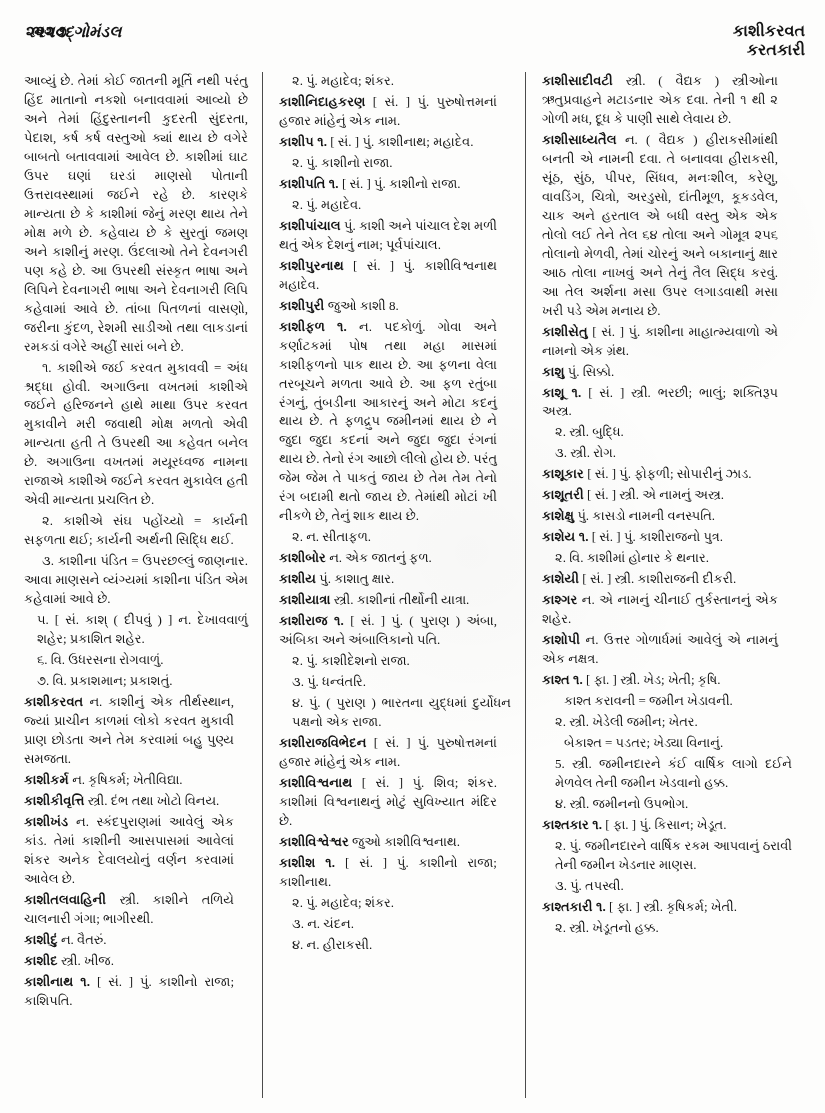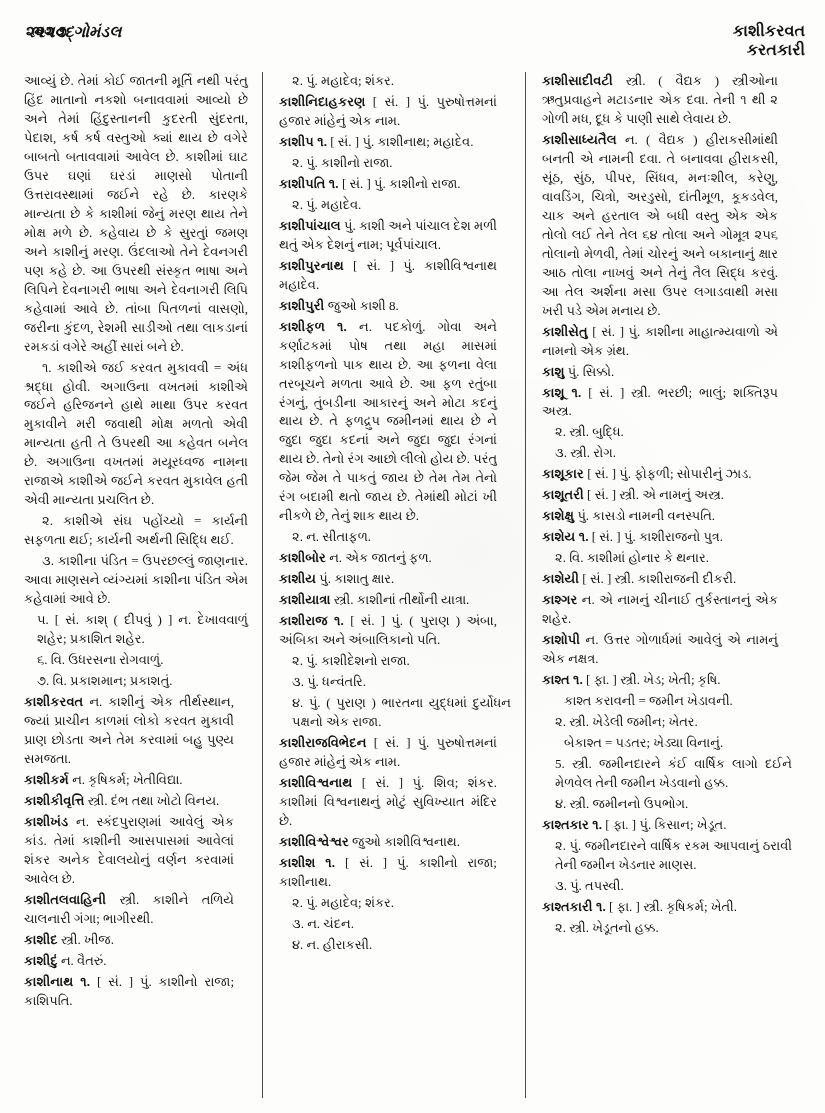--- a/index.html
+++ b/index.html
@@ -135,22 +135,22 @@
         <p class="para">૨. કાશીએ સંઘ પહોંચ્યો = કાર્યની સફળતા થઈ; કાર્યની અર્થની સિદ્ધિ થઈ.</p>
         <p class="para">૩. કાશીના પંડિત = ઉપરછલ્લું જાણનાર. આવા માણસને વ્યંગ્યમાં કાશીના પંડિત એમ કહેવામાં આવે છે.</p>
         <p class="sense">૫. [ સં. કાશ્ ( દીપવું ) ] ન. દેખાવવાળું શહેર; પ્રકાશિત શહેર.</p>
         <p class="sense">૬. વિ. ઉધરસના રોગવાળું.</p>
         <p class="sense">૭. વિ. પ્રકાશમાન; પ્રકાશતું.</p>
         <p class="entry"><span class="hw">કાશીકરવત</span><span> ન. કાશીનું એક તીર્થસ્થાન, જ્યાં પ્રાચીન કાળમાં લોકો કરવત મુકાવી પ્રાણ છોડતા અને તેમ કરવામાં બહુ પુણ્ય સમજતા.</span></p>
         <p class="entry"><span class="hw">કાશીકર્મ</span><span> ન. કૃષિકર્મ; ખેતીવિદ્યા.</span></p>
         <p class="entry"><span class="hw">કાશીકીવૃત્તિ</span><span> સ્ત્રી. દંભ તથા ખોટો વિનય.</span></p>
         <p class="entry"><span class="hw">કાશીખંડ</span><span> ન. સ્કંદપુરાણમાં આવેલું એક કાંડ. તેમાં કાશીની આસપાસમાં આવેલાં શંકર અનેક દેવાલયોનું વર્ણન કરવામાં આવેલ છે.</span></p>
         <p class="entry"><span class="hw">કાશીતલવાહિની</span><span> સ્ત્રી. કાશીને તળિયે ચાલનારી ગંગા; ભાગીરથી.</span></p>
+        <p class="entry"><span class="hw">કાશીદું</span><span> ન. વૈતરું.</span></p>
         <p class="entry"><span class="hw">કાશીદ</span><span> સ્ત્રી. ખીજ.</span></p>
-        <p class="entry"><span class="hw">કાશીદું</span><span> ન. વૈતરું.</span></p>
         <p class="entry"><span class="hw">કાશીનાથ ૧.</span><span> [ સં. ] પું. કાશીનો રાજા; કાશિપતિ.</span></p>
       </div>
     <div class="rule"></div>
     <div class="col c2">
         <p class="sense">૨. પું. મહાદેવ; શંકર.</p>
         <p class="entry"><span class="hw">કાશીનિદાહકરણ</span><span> [ સં. ] પું. પુરુષોત્તમનાં હજાર માંહેનું એક નામ.</span></p>
         <p class="entry"><span class="hw">કાશીપ ૧.</span><span> [ સં. ] પું. કાશીનાથ; મહાદેવ.</span></p>
         <p class="sense">૨. પું. કાશીનો રાજા.</p>
         <p class="entry"><span class="hw">કાશીપતિ ૧.</span><span> [ સં. ] પું. કાશીનો રાજા.</span></p>
         <p class="sense">૨. પું. મહાદેવ.</p>

